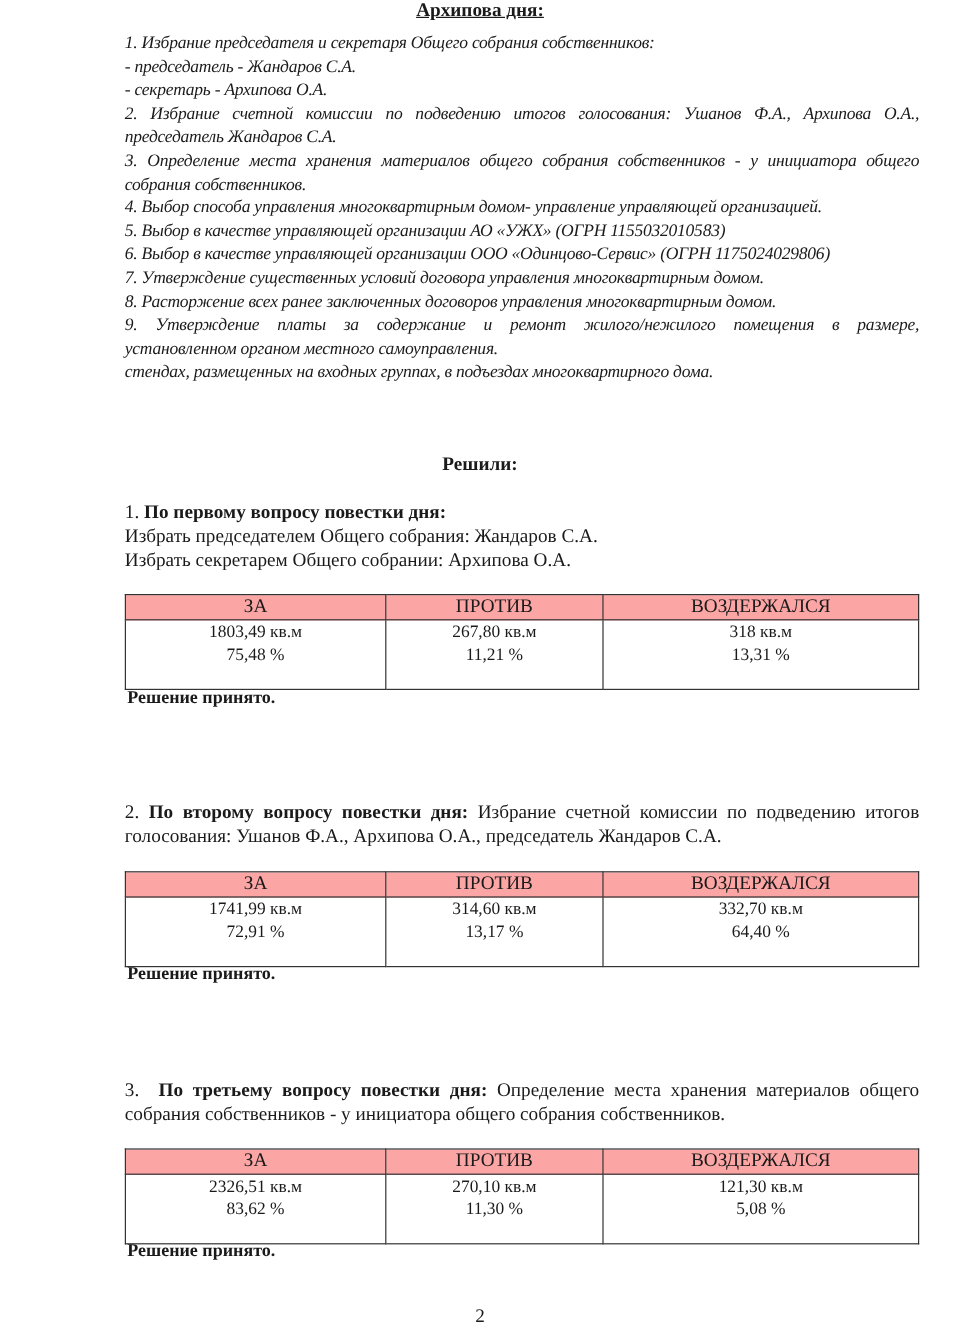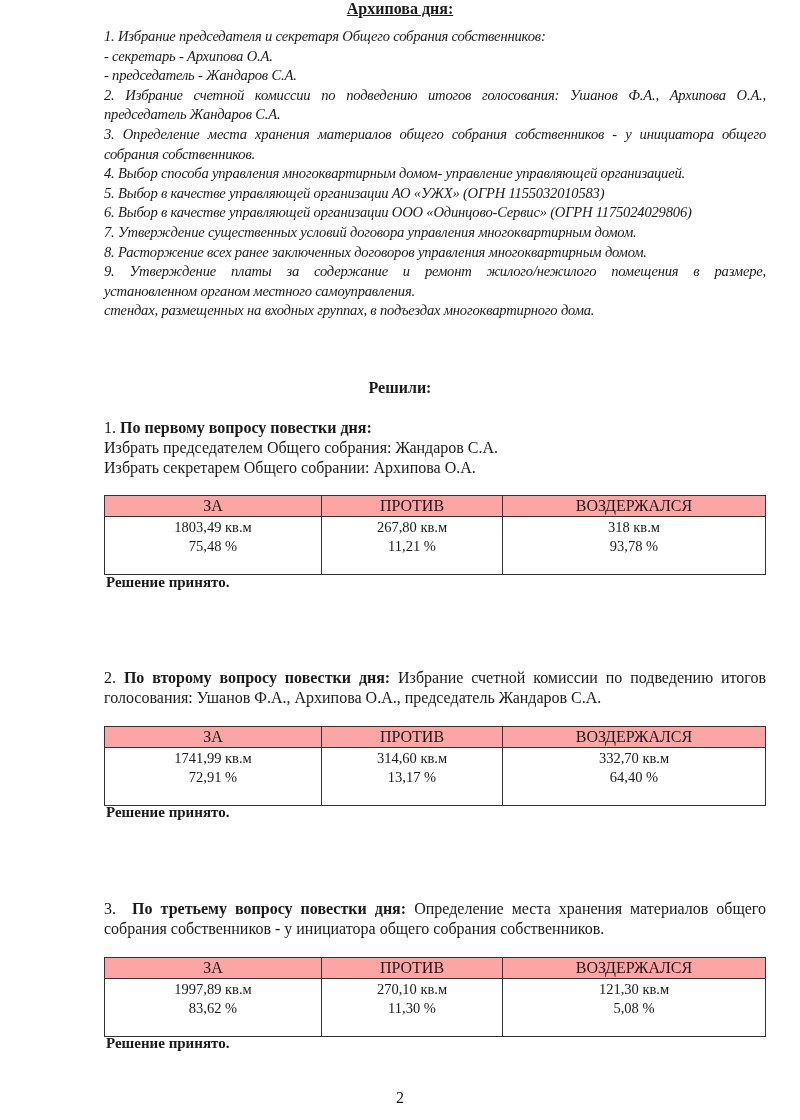--- a/index.html
+++ b/index.html
@@ -21,22 +21,22 @@
   .accepted { left:106px; font-weight:bold; font-size:15px; }
   .pagenum { left:0; width:800px; top:1089px; text-align:center; font-size:16px; }
 </style>
 </head>
 <body>
 
 <div class="abs title">Архипова дня:</div>
 
 <div class="abs agenda">
   <div class="line">1. Избрание председателя и секретаря Общего собрания собственников:</div>
+  <div class="line last">- председатель - Жандаров С.А.</div>
   <div class="line last">- секретарь - Архипова О.А.</div>
-  <div class="line last">- председатель - Жандаров С.А.</div>
   <div class="line" style="text-align-last:justify">2. Избрание счетной комиссии по подведению итогов голосования: Ушанов Ф.А., Архипова О.А.,</div>
   <div class="line last">председатель Жандаров С.А.</div>
   <div class="line" style="text-align-last:justify">3. Определение места хранения материалов общего собрания собственников - у инициатора общего</div>
   <div class="line last">собрания собственников.</div>
   <div class="line last">4. Выбор способа управления многоквартирным домом- управление управляющей организацией.</div>
   <div class="line last">5. Выбор в качестве управляющей организации АО «УЖХ» (ОГРН 1155032010583)</div>
   <div class="line last">6. Выбор в качестве управляющей организации ООО «Одинцово-Сервис» (ОГРН 1175024029806)</div>
   <div class="line last">7. Утверждение существенных условий договора управления многоквартирным домом.</div>
   <div class="line last">8. Расторжение всех ранее заключенных договоров управления многоквартирным домом.</div>
   <div class="line" style="text-align-last:justify">9. Утверждение платы за содержание и ремонт жилого/нежилого помещения в размере,</div>
@@ -65,21 +65,21 @@
     <td class="c1">
       <div>1803,49 кв.м</div>
       <div>75,48 %</div>
     </td>
     <td class="c2">
       <div>267,80 кв.м</div>
       <div>11,21 %</div>
     </td>
     <td>
       <div>318 кв.м</div>
-      <div>93,78 %</div>
+      <div>13,31 %</div>
     </td>
   </tr>
 </tbody>
   </table>
 <div class="abs accepted" style="top:574px;">Решение принято.</div>
 
 <div class="abs sec" style="top:668px;">
   <div class="just" style="text-align-last:left;">
     <span>2.</span>
     <b>По второму вопросу повестки дня:</b>
@@ -120,21 +120,21 @@
 </div>
 <table class="vote" style="top:957px;">
   <tbody>
       <tr>
     <th class="c1">ЗА</th>
     <th class="c2">ПРОТИВ</th>
     <th>ВОЗДЕРЖАЛСЯ</th>
   </tr>
   <tr>
     <td class="c1">
-      <div>1997,89 кв.м</div>
+      <div>2326,51 кв.м</div>
       <div>83,62 %</div>
     </td>
     <td class="c2">
       <div>270,10 кв.м</div>
       <div>11,30 %</div>
     </td>
     <td>
       <div>121,30 кв.м</div>
       <div>5,08 %</div>
     </td>

